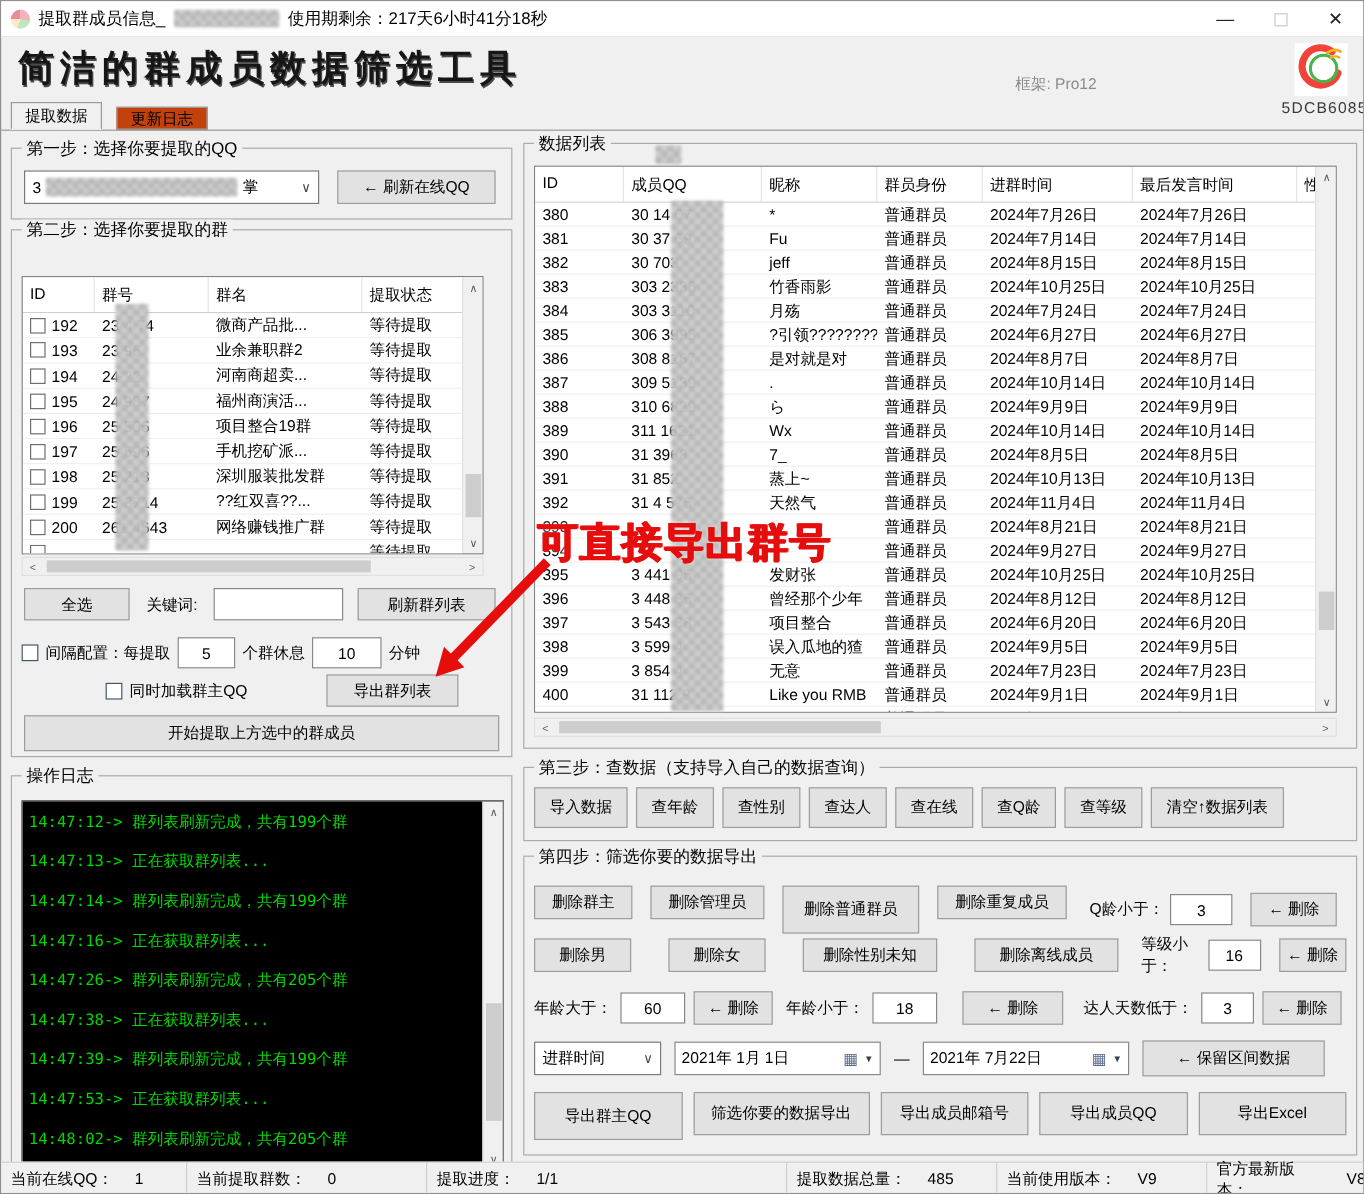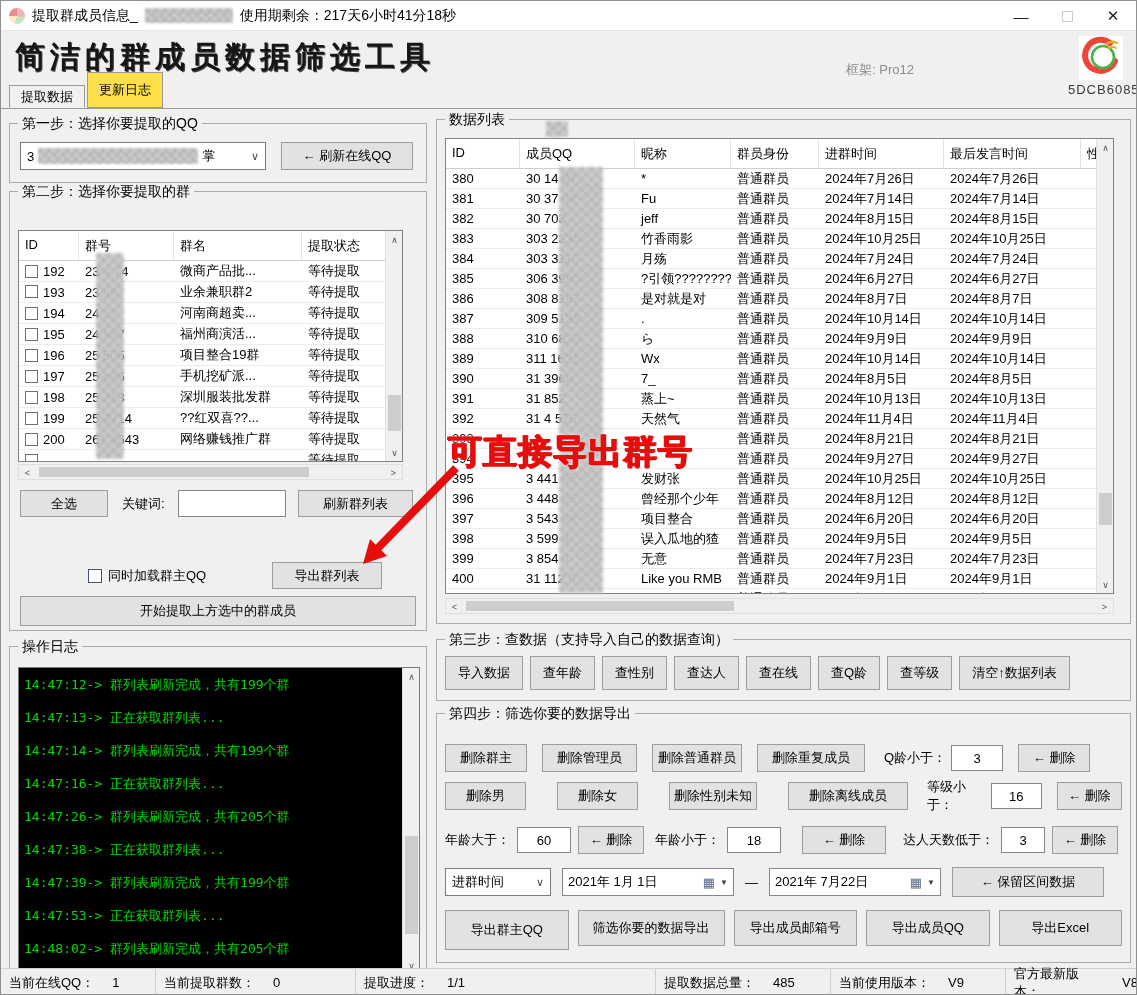--- a/index.html
+++ b/index.html
@@ -21,21 +21,21 @@
   
   .app-title{position:absolute;left:14px;top:36px;font-family:"DejaVu Serif",serif;font-weight:bold;
              font-size:30px;letter-spacing:5px;color:#161616;text-shadow:1px 1px 0 #4a4a4a;white-space:nowrap}
   .framework{position:absolute;left:845px;top:60px;color:#8b8b8b;font-size:13px}
   .logo{position:absolute;left:1078px;top:35px;width:44px;height:44px;background:#fff}
   .logo-code{position:absolute;left:1067px;top:81px;font-size:13px;color:#3a3a3a;letter-spacing:1px}
   
   .tabbar{position:absolute;left:0;top:86px;width:100%;height:22px;border-bottom:1px solid #9a9a9a;display:flex;align-items:flex-end}
   .tab{height:22px;display:flex;align-items:center;padding:0 11px;border:1px solid #9a9a9a;background:#f0f0f0;white-space:nowrap}
   .tab.active{margin-left:8px;height:23px;border-bottom:1px solid #f0f0f0;z-index:2}
-  .tab.inactive{height:36px;margin-left:2px;background:#fde047}
+  .tab.inactive{height:19px;margin-left:12px;background:#c2410c}
   
   .gbox{position:absolute;border:1px solid #ababab;background:#f0f0f0}
   .glabel{position:absolute;top:-9px;left:8px;background:#f0f0f0;padding:0 4px;font-size:14px;white-space:nowrap}
   
   .btn{background:#e2e2e2;border:1px solid #9d9d9d;display:flex;align-items:center;justify-content:center;
        font-size:13px;white-space:nowrap;color:#000}
   .inp{background:#fff;border:1px solid #878787;font-size:13px;display:flex;align-items:center;justify-content:center}
   input.inp{padding:0 4px}
   .cb{width:14px;height:14px;background:#fff;border:1px solid #44546d;display:inline-block;flex:none}
   .combo{background:#fff;border:1px solid #7a7a7a;display:flex;align-items:center;padding:0 6px;gap:4px}
@@ -255,20 +255,28 @@
       <span class="sb-a lf">&lt;</span>
       <span class="sb-thumb" style="left:20px;width:270px"></span>
       <span class="sb-a rt">&gt;</span>
     </div>
 
     <div class="btn" style="position:absolute;left:10px;top:298px;width:88px;height:27px">全选</div>
     <span style="position:absolute;left:112px;top:303px">关键词:</span>
     <input class="inp" style="position: absolute; left: 168px; top: 298px; width: 108px; height: 27px;">
     <div class="btn" style="position:absolute;left:288px;top:298px;width:115px;height:27px">刷新群列表</div>
 
+    <div class="rowflex" style="top:338px;height:28px;gap:6px">
+      <span class="cb"></span>
+      <span>间隔配置：每提取</span>
+      <span class="inp" style="width:48px;height:26px">5</span>
+      <span>个群休息</span>
+      <span class="inp" style="width:58px;height:26px">10</span>
+      <span>分钟</span>
+    </div>
 
     <div class="rowflex" style="top:370px;height:27px">
       <span class="cb" style="margin-left:70px"></span>
       <span style="margin-left:6px">同时加载群主QQ</span>
       <div class="btn" style="position:absolute;left:254px;top:0;width:110px;height:27px">导出群列表</div>
     </div>
 
     <div class="btn" style="position:absolute;left:10px;top:404px;width:396px;height:30px">开始提取上方选中的群成员</div>
   </div>
 
@@ -539,34 +547,34 @@
   </div>
 
   <div class="gbox" style="left:435px;top:712px;width:695px;height:250px">
     <span class="glabel">第四步：筛选你要的数据导出</span>
 
     <div class="rowflex" style="top:30px;height:28px;gap:15px">
       <span style="display:flex;gap:15px">
 
       <div class="btn" style="height:28px;padding:0 14px">删除群主</div>
           <div class="btn" style="height:28px;padding:0 14px">删除管理员</div>
-          <div class="btn" style="height:28px;padding:0 5px">删除普通群员</div>
+          <div class="btn" style="height:40px;padding:0 17px">删除普通群员</div>
           <div class="btn" style="height:28px;padding:0 14px">删除重复成员</div>
         </span>
       <span style="margin-left:4px">Q龄小于：</span>
       <span class="inp" style="width:52px;height:26px;margin-left:-10px">3</span>
       <div class="btn" style="height:28px;width:72px">← 删除</div>
     </div>
 
     <div class="rowflex" style="top:68px;height:28px;gap:15px">
       <span style="display:flex;gap:31px">
 
       <div class="btn" style="height:28px;padding:0 20px">删除男</div>
           <div class="btn" style="height:28px;padding:0 20px">删除女</div>
-          <div class="btn" style="height:28px;padding:0 4px">删除性别未知</div>
+          <div class="btn" style="height:28px;padding:0 16px">删除性别未知</div>
           <div class="btn" style="height:28px;padding:0 20px">删除离线成员</div>
         </span>
       <span style="margin-left:4px">等级小于：</span>
       <span class="inp" style="width:56px;height:26px;margin-left:-10px">16</span>
       <div class="btn" style="height:28px;width:72px">← 删除</div>
     </div>
 
     <div class="rowflex" style="top:112px;height:28px;gap:7px">
       <span>年龄大于：</span>
       <span class="inp" style="width:54px;height:26px">60</span>

